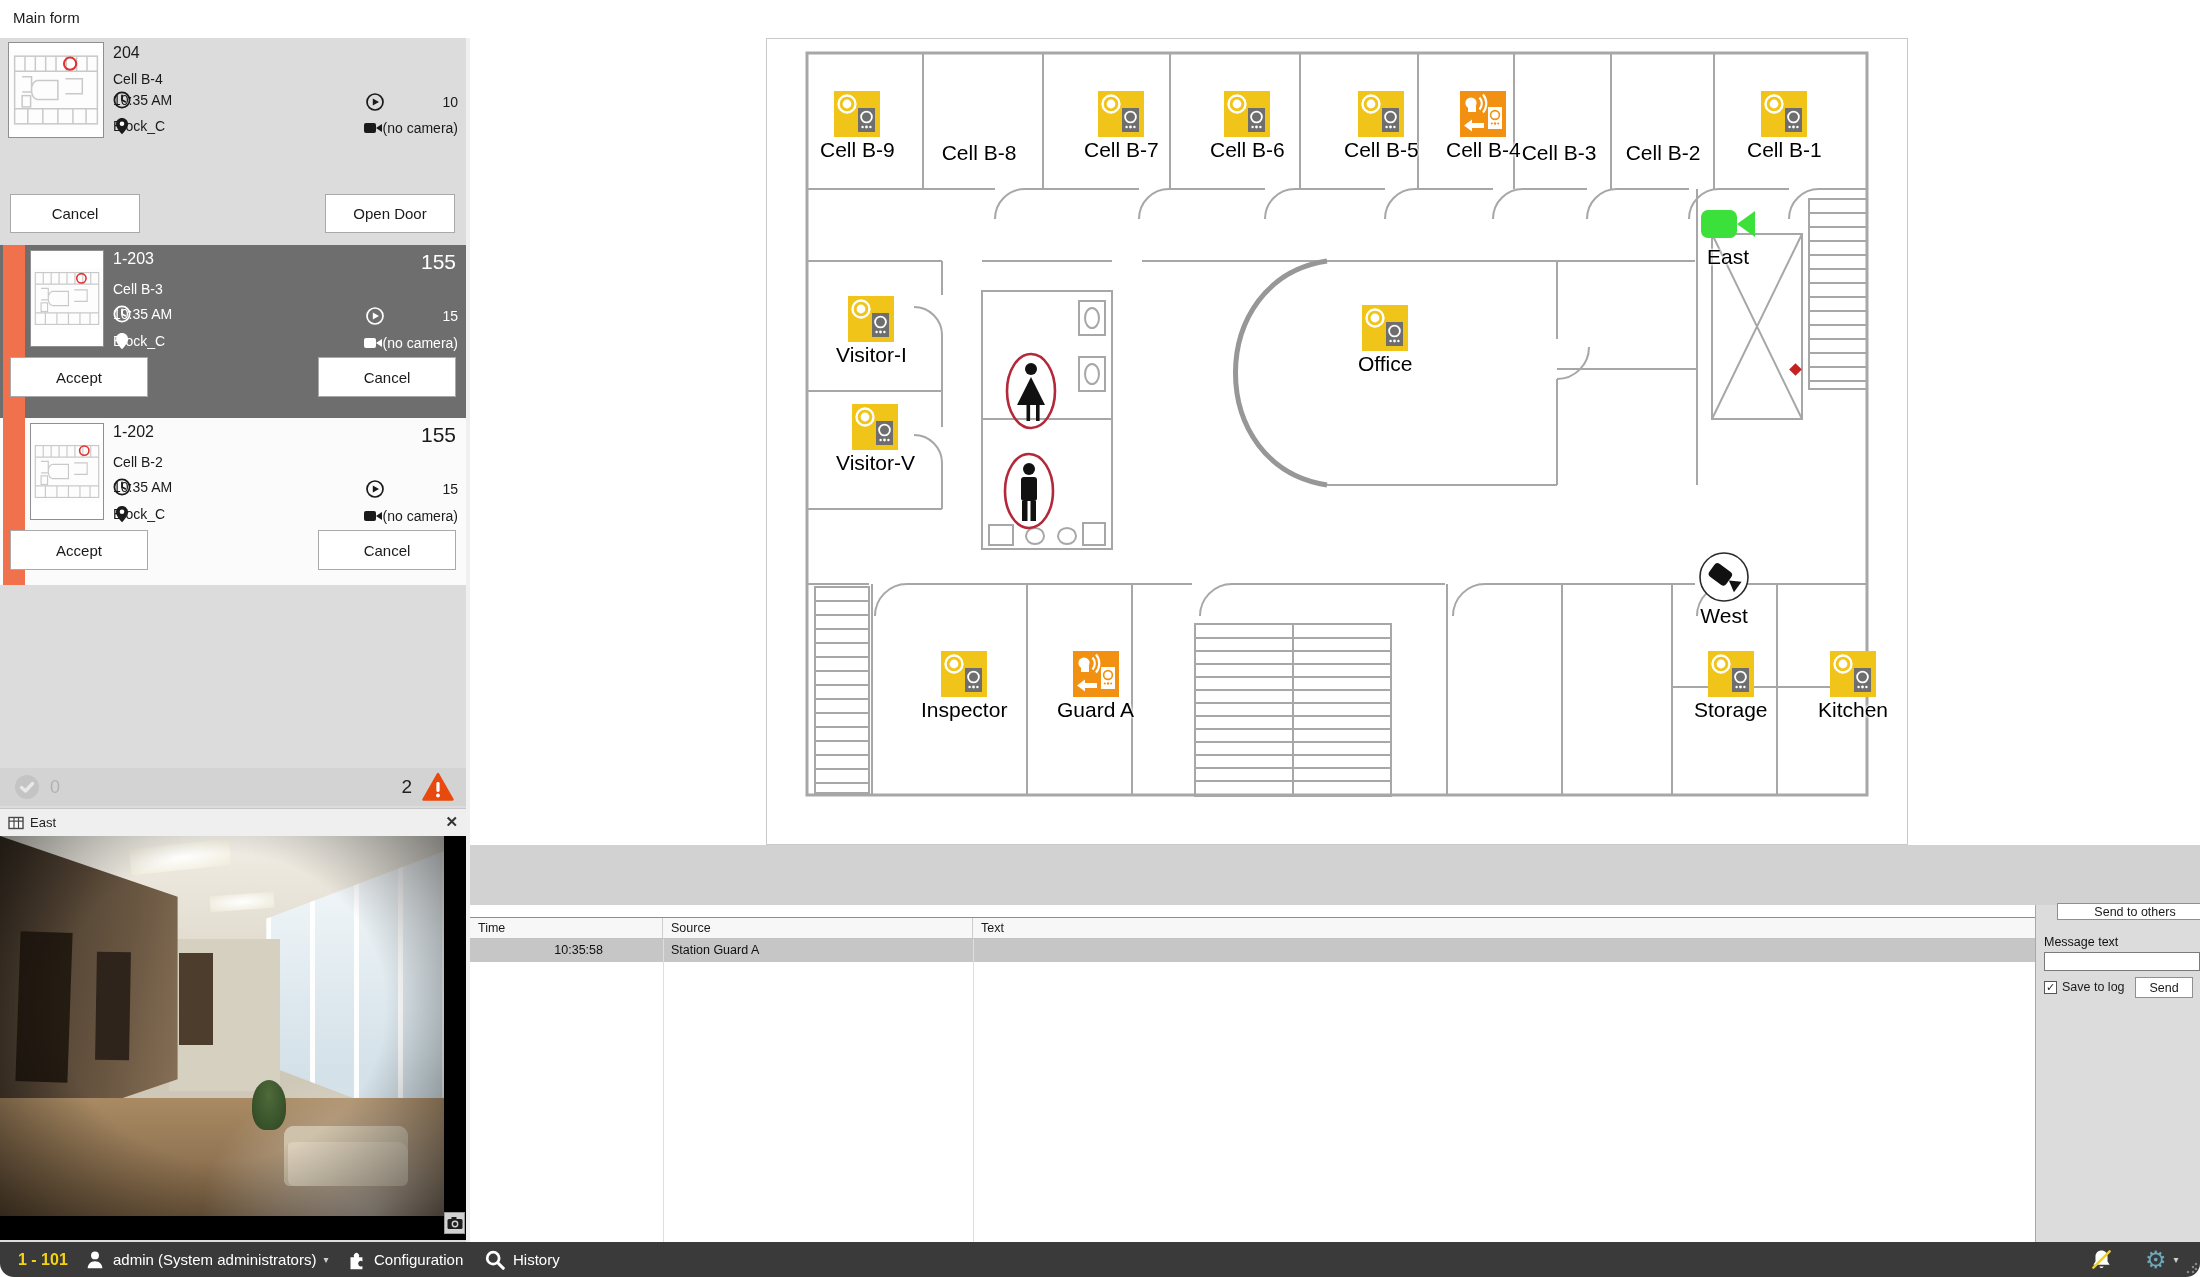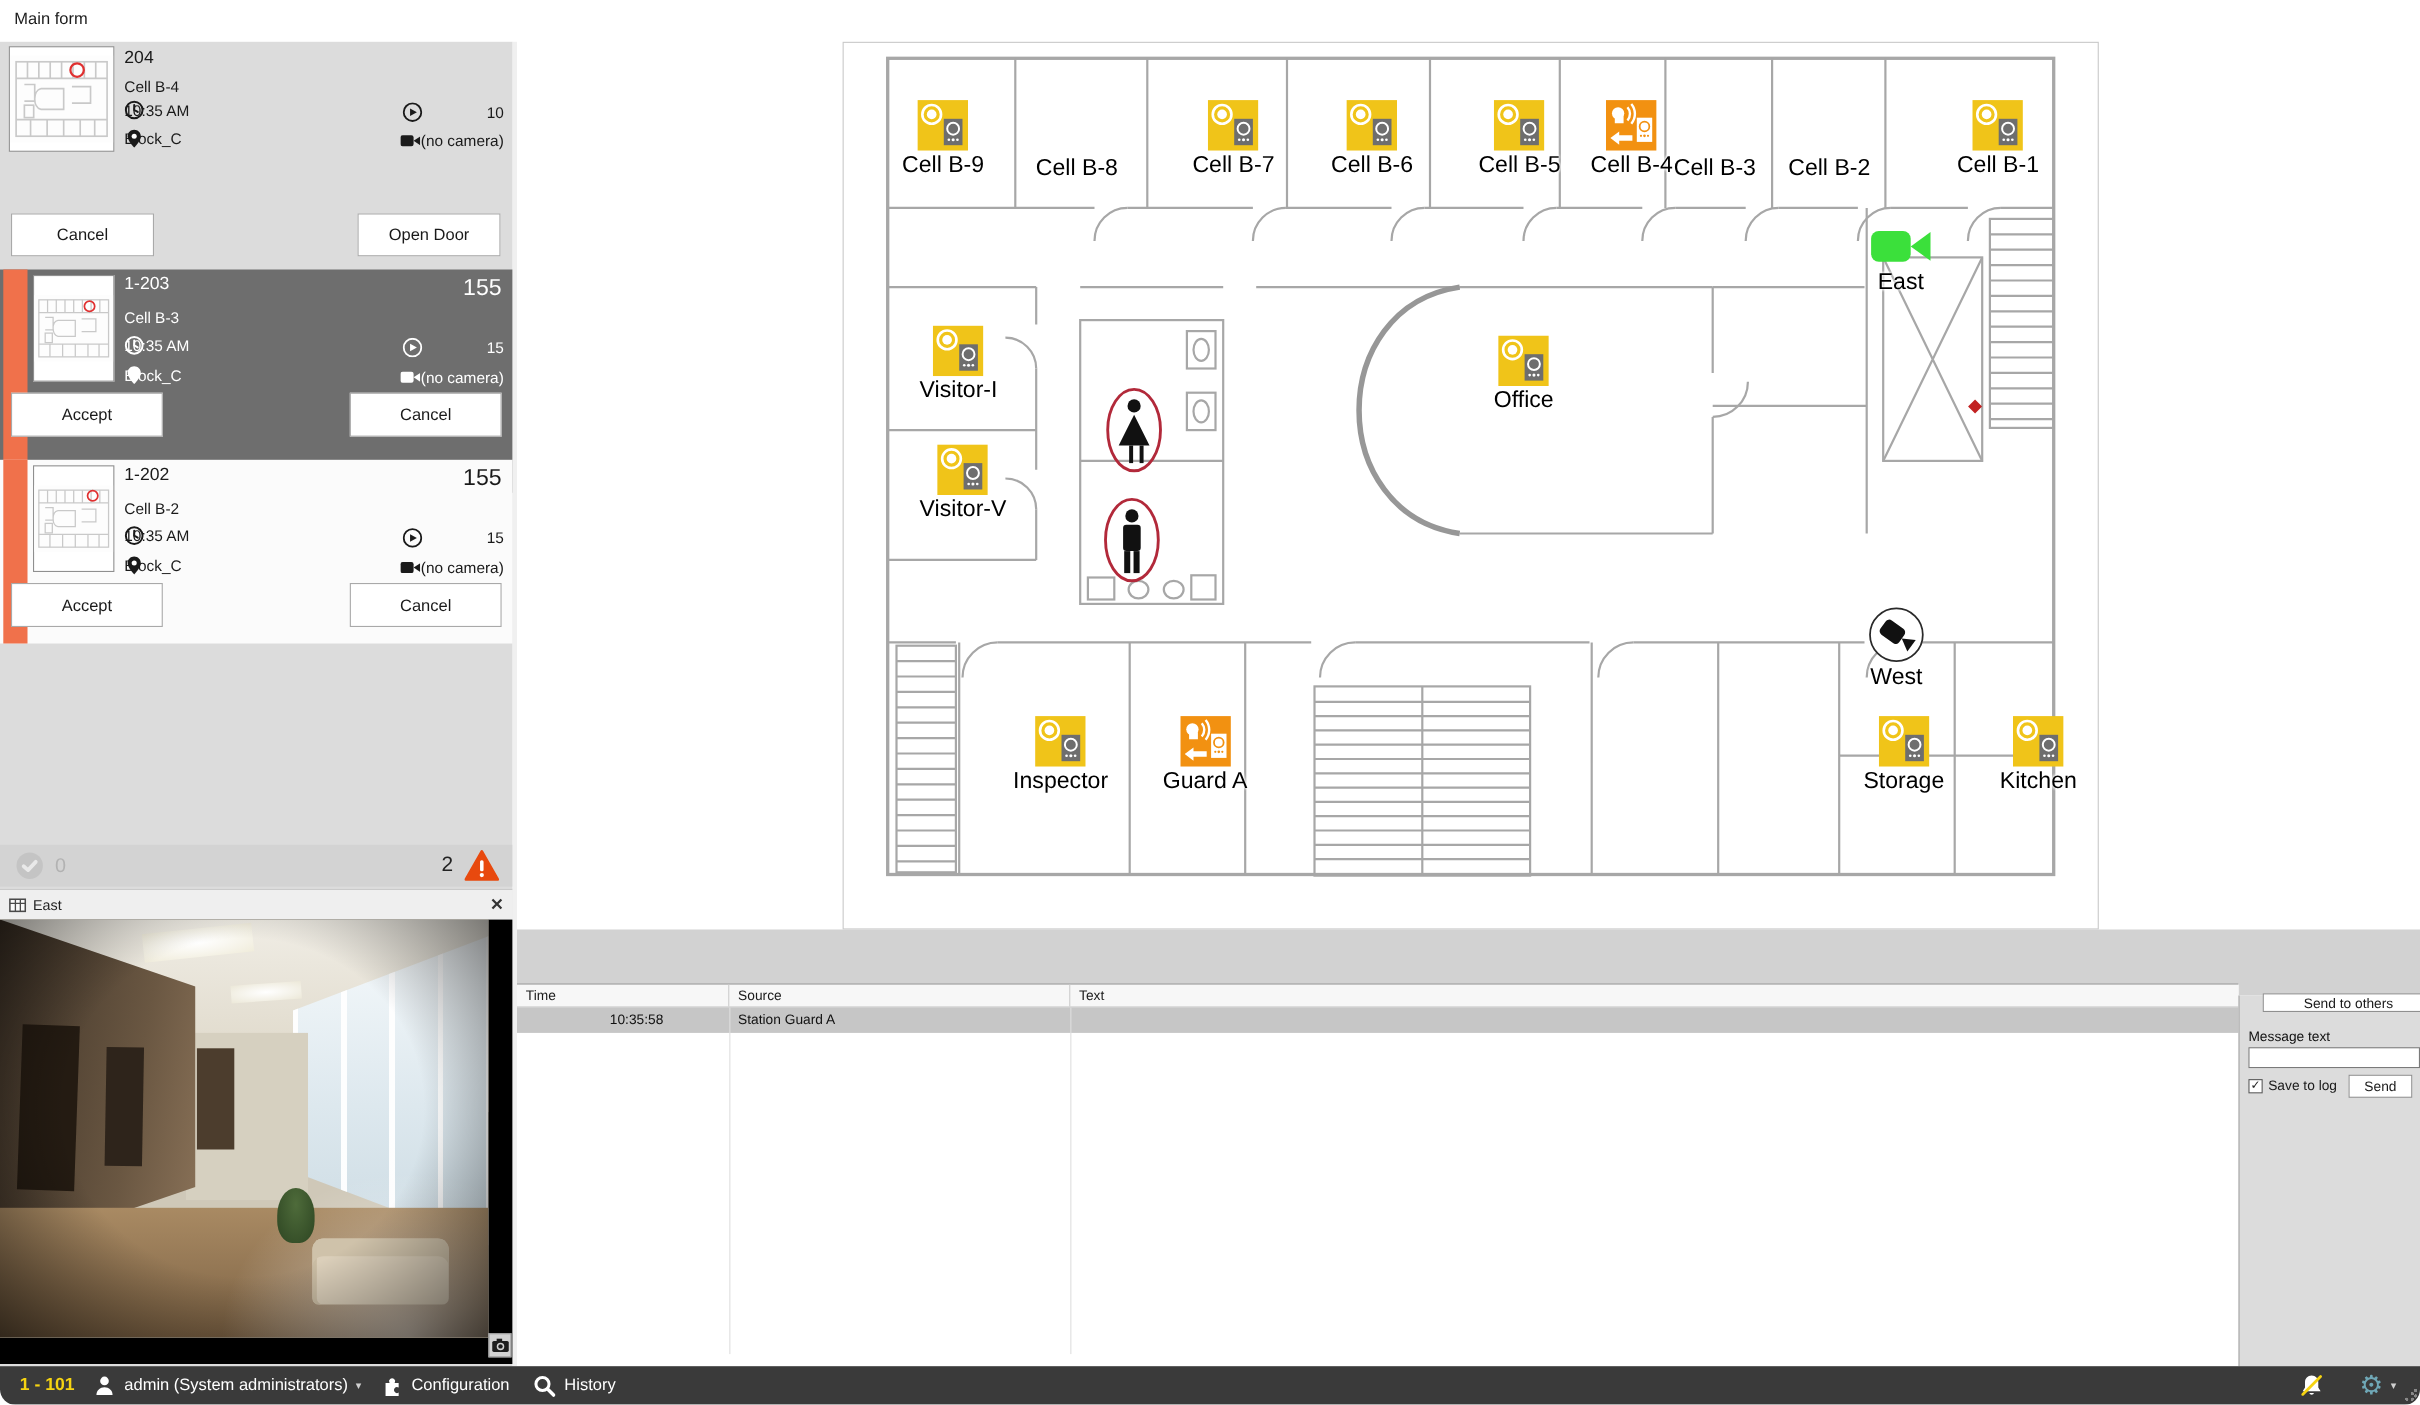--- a/index.html
+++ b/index.html
@@ -55,21 +55,21 @@
   .plan{position:absolute;left:0;top:0;width:1140px;height:805px;}
   .device{position:absolute;display:flex;flex-direction:column;align-items:center;cursor:pointer;}
   .device .lbl{font-size:21px;color:#000;white-space:nowrap;margin-top:1px;
                text-shadow:0 0 3px #fff,0 0 3px #fff,0 0 3px #fff;}
   .lblonly{position:absolute;font-size:21px;color:#000;white-space:nowrap;transform:translateX(-50%);
            text-shadow:0 0 3px #fff,0 0 3px #fff,0 0 3px #fff;cursor:default;}
 
   
   .msg-strip{position:absolute;left:470px;top:845px;width:1730px;height:60px;background:#d2d2d2;}
   .gap-col{position:absolute;left:466px;top:38px;width:4px;height:1204px;background:#f0f0f0;}
-  .log-table{position:absolute;left:470px;top:894px;width:1565px;height:337px;background:#fff;}
+  .log-table{position:absolute;left:470px;top:917px;width:1565px;height:337px;background:#fff;}
   .log-head{position:absolute;left:0;top:0;width:100%;height:22px;background:#f7f7f7;border-top:1px solid #8f8f8f;border-bottom:1px solid #c2c2c2;box-sizing:border-box;display:flex;}
   .log-head .hc{font-size:12.5px;color:#1a1a1a;padding:3px 0 0 8px;box-sizing:border-box;border-right:1px solid #cdcdcd;}
   .log-row1{position:absolute;left:0;top:22px;width:100%;height:23px;background:#c6c6c6;display:flex;}
   .log-row1 .rc{font-size:12.5px;color:#111;padding-top:4px;box-sizing:border-box;}
   .col-sep{position:absolute;top:22px;width:1px;height:315px;background:#dedede;}
 
   
   .send-panel{position:absolute;left:2035px;top:905px;width:165px;height:337px;background:#dcdcdc;border-left:1px solid #a8a8a8;box-sizing:border-box;}
   .send-tab{position:absolute;left:21px;top:-2px;width:156px;height:17px;background:#fff;border:1px solid #8f8f8f;box-sizing:border-box;font-size:12.5px;display:flex;align-items:center;justify-content:center;cursor:pointer;}
   .msg-label{position:absolute;left:8px;top:30px;font-size:12.5px;color:#111;}
@@ -450,21 +450,21 @@
       <div class="lbl">Cell B-5</div>
     </div>
     <div class="device" style="left:679px;top:52px;">
       <svg width="46" height="46" viewBox="0 0 46 46">
           <use href="#ic-intercom-call"></use>
         </svg>
       <div class="lbl">Cell B-4</div>
     </div>
     <div class="lblonly" style="left:792px;top:102px;">Cell B-3</div>
     <div class="lblonly" style="left:896px;top:102px;">Cell B-2</div>
-    <div class="device" style="left:1012px;top:52px;">
+    <div class="device" style="left:980px;top:52px;">
       <svg width="46" height="46" viewBox="0 0 46 46">
           <use href="#ic-intercom"></use>
         </svg>
       <div class="lbl">Cell B-1</div>
     </div>
     <div class="device" style="left:933px;top:165px;">
       <svg width="56" height="40" viewBox="0 0 56 40">
           <use href="#ic-cam-live"></use>
         </svg>
       <div class="lbl">East</div>

